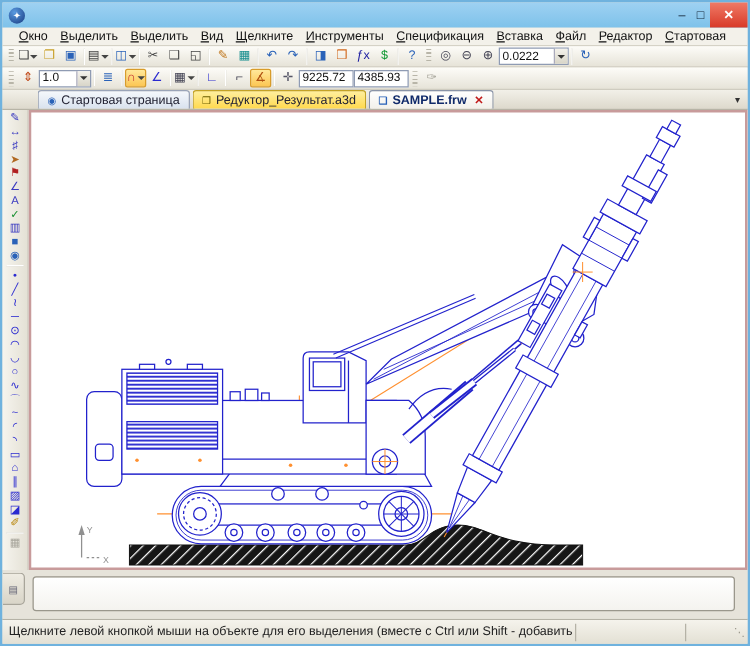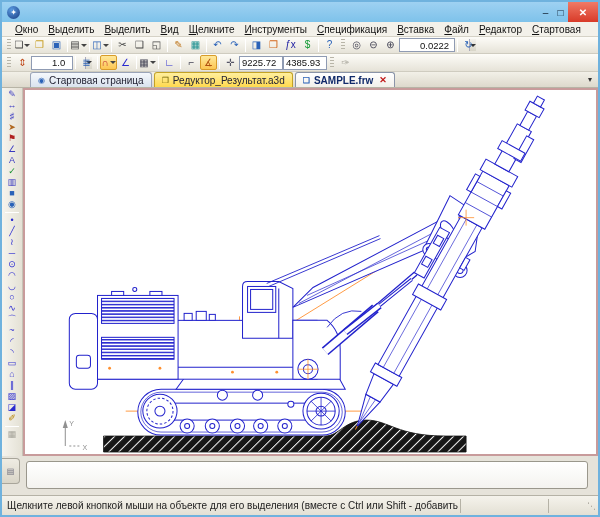--- a/index.html
+++ b/index.html
@@ -23,21 +23,21 @@
   .toolbar { display:flex; align-items:center; background:linear-gradient(#fdfcf8,#e6e3d8); border-bottom:1px solid #cfccc0; padding:0 2px; flex:0 0 auto; }
   .tb1 { height:17px; } .tb2 { height:18px; }
   .grip { width:4px; height:12px; margin:0 3px; background:repeating-linear-gradient(#b8b5a8 0 1px, transparent 1px 3px); }
   .tbtn { width:17px; height:15px; display:inline-flex; align-items:center; justify-content:center; border:1px solid transparent; border-radius:2px; position:relative; }
   .tbtn .tglyph { font-size:10px; line-height:1; color:#2a2ad0; }
   .tbtn.on { background:linear-gradient(#ffe89a,#fcc653); border-color:#d89c2a; }
   .tbtn.disabled .tglyph { color:#a8a69c !important; }
   .dd { width:0; height:0; border-left:3px solid transparent; border-right:3px solid transparent; border-top:3px solid #444; margin-left:1px; }
   .tsep { width:1px; height:13px; background:#c4c1b4; border-right:1px solid #fff; margin:0 2px; }
   .combo { height:14px; background:#fff; border:1px solid #8f9bb3; display:flex; align-items:center; font-size:9.5px; }
-  .combo .cval { padding:0 20px; white-space:nowrap; color:#111; }
+  .combo .cval { padding:0 2px; white-space:nowrap; color:#111; }
   .combo .cbtn { width:11px; align-self:stretch; background:linear-gradient(#f4f2ec,#d8d5c8); border-left:1px solid #aab; display:flex; align-items:center; justify-content:center; }
   .combo .cbtn i { width:0; height:0; border-left:3px solid transparent; border-right:3px solid transparent; border-top:3px solid #333; }
   .numfield { width:44px; height:14px; border:1px solid #8f9bb3; background:#fff; font-size:9.5px; font-family:"Liberation Sans",sans-serif; padding:0 2px; color:#111; }
 
   
   .tabbar { height:16px; background:linear-gradient(#f2f0e8,#ddd9cc); display:flex; align-items:flex-end; padding-left:28px; position:relative; border-bottom:1px solid #b7b4a6; flex:0 0 auto; }
   .tab { height:15px; display:flex; align-items:center; padding:0 7px; font-size:10px; border:1px solid #9aa4b8; border-bottom:none; border-radius:3px 3px 0 0; margin-right:2px; background:linear-gradient(#f5f8fc,#d9e2ee); color:#223; white-space:nowrap; }
   .tab .ticon { font-size:8px; margin-right:4px; }
   .tab.yellow { background:linear-gradient(#ffef9e,#ffd94e); border-color:#c3a226; }
   .tab.active { background:linear-gradient(#ffffff,#f2f0ea); font-weight:bold; color:#102a6a; border-color:#8a94a8; }

